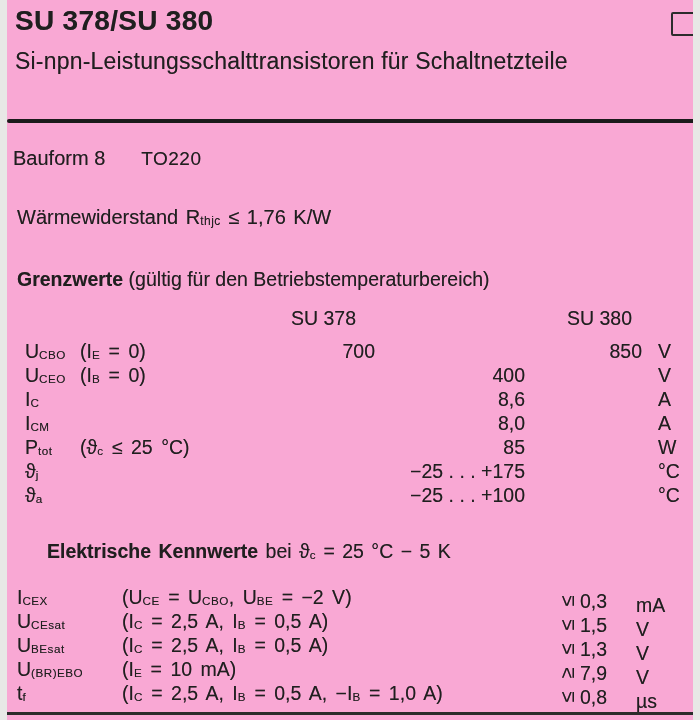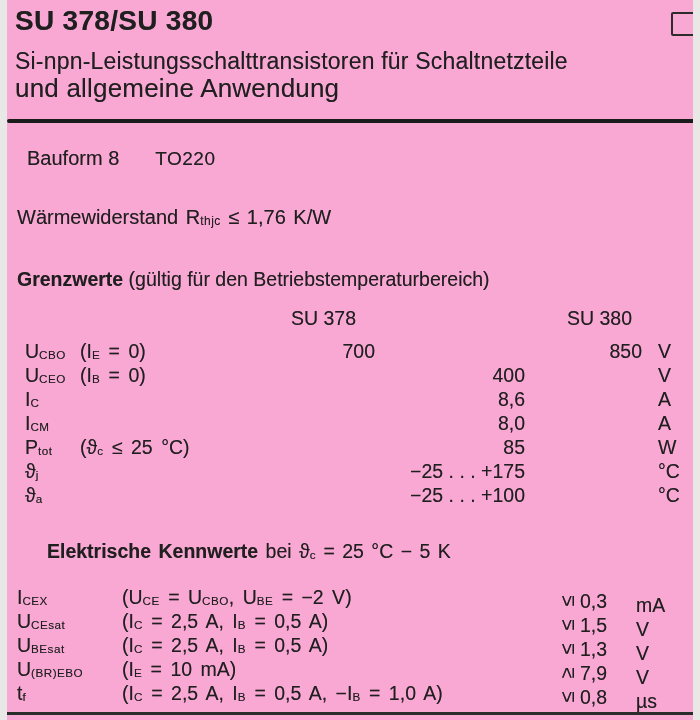--- a/index.html
+++ b/index.html
@@ -10,21 +10,21 @@
     text-shadow:0 0 0.5px rgba(20,20,20,0.45);
   }
   .abs{position:absolute;white-space:nowrap;}
   sub{font-size:0.60em;vertical-align:-0.08em;letter-spacing:0.04em;line-height:0;}
   .title{left:8px;top:5px;font-size:28px;font-weight:bold;letter-spacing:0.3px;}
   .corner-box{left:664px;top:12px;width:21px;height:20px;border:2.5px solid #2c2c2c;border-radius:2px;}
   .sub1{left:8px;top:31px;font-size:23px;letter-spacing:0.2px;margin-top:17px;}
   .sub2{left:8px;top:73px;font-size:26px;letter-spacing:0.2px;}
   .rule-thick{left:0;top:119px;width:700px;height:4px;background:#1b1b1b;border-radius:2px;}
   .rule-bottom{left:0;top:712px;width:700px;height:2.5px;background:#2b2b2b;}
-  .bauform{left:20px;top:147px;font-size:20px;}
+  .bauform{left:6px;top:147px;font-size:20px;}
   .bauform .val{margin-left:36px;font-size:19px;letter-spacing:0.5px;}
   .thermal{left:10px;top:206px;font-size:20px;word-spacing:2px;}
   .gheading{left:10px;top:268px;font-size:19.5px;}
   .hb{font-weight:bold;}
   .colhead378{left:284px;top:307px;font-size:19.5px;}
   .colhead380{left:560px;top:307px;font-size:19.5px;}
   .gtable{left:10px;top:339px;width:686px;}
   .grow{display:grid;grid-template-columns:55px 175px 120px 150px 117px 1fr;height:24px;line-height:24px;font-size:19.5px;margin-left:8px;}
   .grow>div{white-space:nowrap;}
   .c378,.cmid,.c380{text-align:right;}
@@ -40,21 +40,20 @@
 </style>
 </head>
 <body>
 
 <div class="doc">
 
   <div class="abs title">SU 378/SU 380</div>
   <div class="abs corner-box"></div>
 
   <div class="abs sub1">Si-npn-Leistungsschalttransistoren für Schaltnetzteile</div>
-  <div class="abs sub2">und allgemeine Anwendung</div>
 
   <div class="abs rule-thick"></div>
 
   <div class="abs bauform">
     <span>Bauform 8</span><span class="val">TO220</span>
   </div>
 
   <div class="abs thermal">Wärmewiderstand R<sub>thjc</sub> ≤ 1,76 K/W</div>
 
   <div class="abs gheading">

